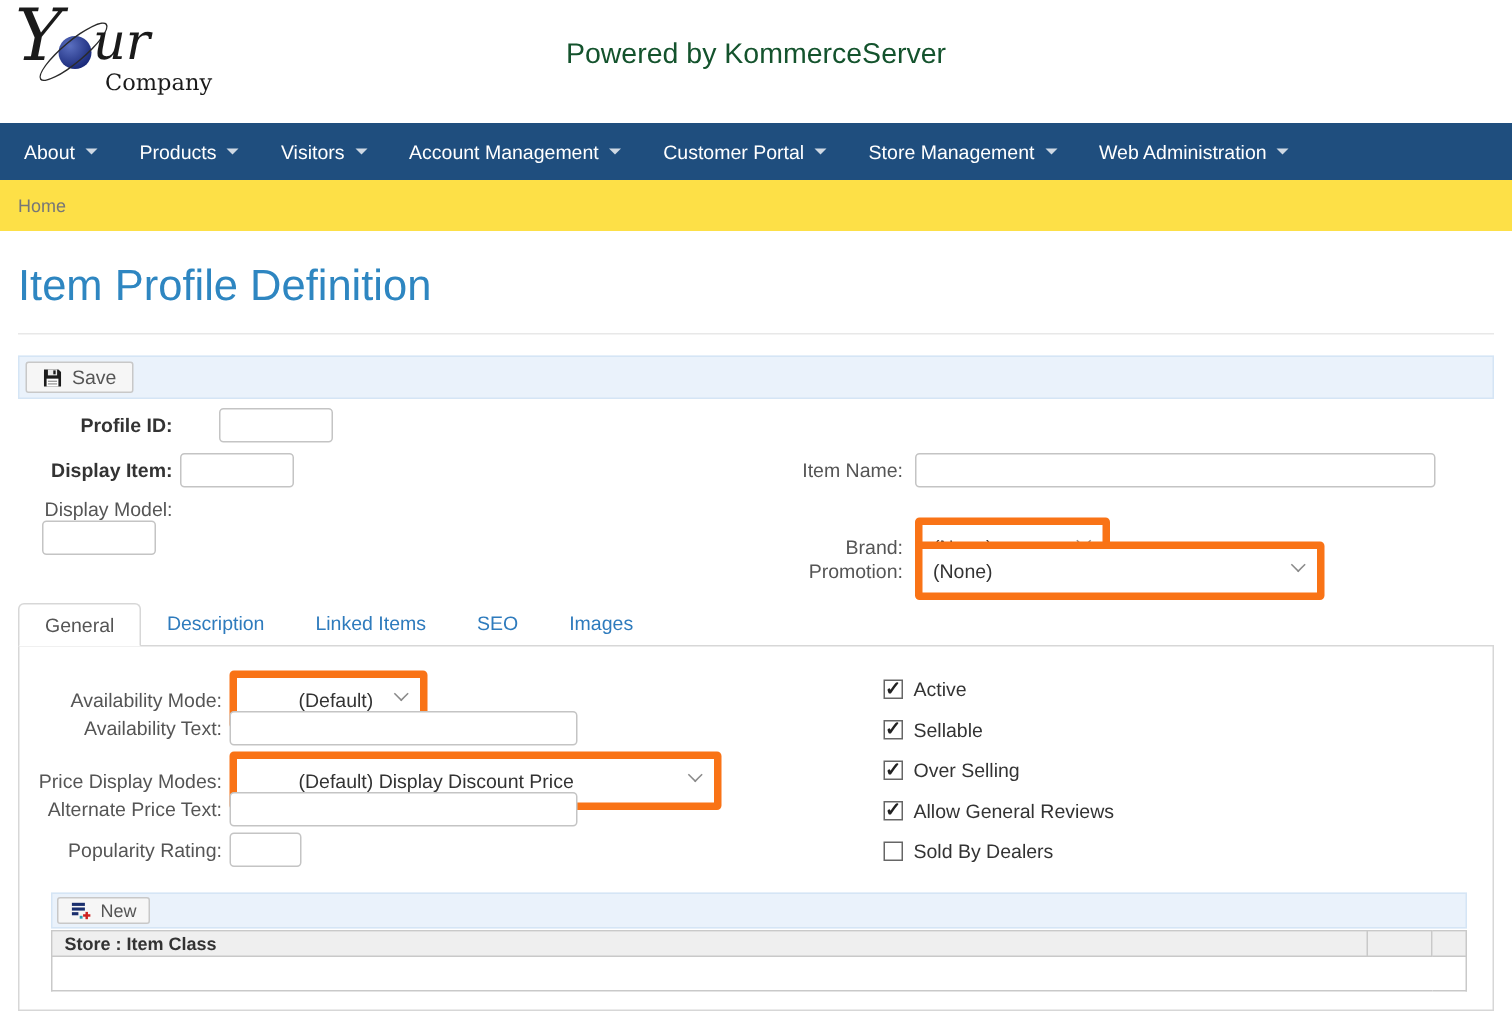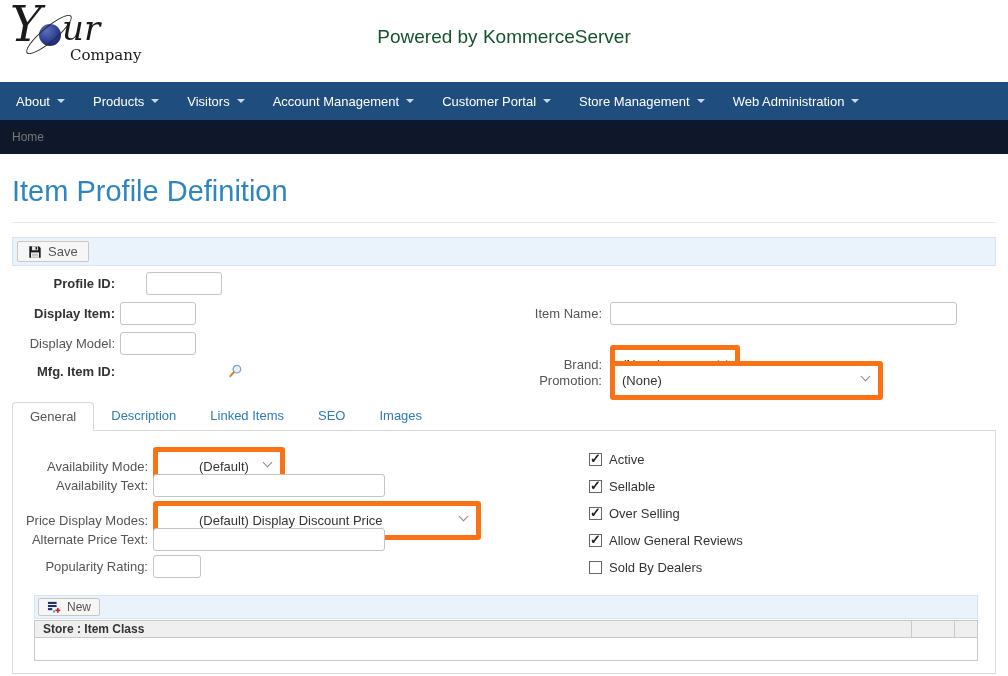--- a/index.html
+++ b/index.html
@@ -31,21 +31,21 @@
              color: #14532d; font-size: 19px; }
 
   
   .navbar { display: flex; align-items: stretch; height: 38px; background: #1F4E7E; padding-left: 2px; }
   .nav-item { display: flex; align-items: center; gap: 7px; padding: 0 14px;
               color: #fff; font-size: 13px; cursor: pointer; }
   .caret { width: 0; height: 0; border-left: 4px solid transparent;
            border-right: 4px solid transparent; border-top: 4px solid #cfd9e4; }
 
   
-  .breadcrumb { display: flex; align-items: center; height: 34px; background: #0f172a;
+  .breadcrumb { display: flex; align-items: center; height: 34px; background: #fde047;
                 padding: 0 12px; color: #777; font-size: 12px; }
 
   
   .content { padding: 0 12px; }
   h1.page-title { margin: 20px 0 14px 0; font-size: 29px; font-weight: 400;
                   color: #2E86C1; line-height: 34px; }
   .title-rule { border: none; border-top: 1px solid #e8e8e8; margin: 0; }
 
   .toolbar { margin-top: 14px; background: #EAF2FB; border: 1px solid #D5E5F5;
              padding: 3px 4px; display: flex; }
@@ -187,30 +187,23 @@
 
   <div class="form-area">
     <div class="fr" style="left:0; top:0;gap:26px;">
       <span class="flabel bold">Profile ID:</span>
       <input type="text" class="ctrl w-sm" value="" style="">
     </div>
     <div class="fr" style="left:0; top:30px;">
       <span class="flabel bold">Display Item:</span>
       <input type="text" class="ctrl w-sm" value="" style="">
     </div>
-    <div class="fr" style="left:0; top:60px;">
+    <div class="fr" style="left:0; top:60px;flex-direction:column;">
       <span class="flabel">Display Model:</span>
       <input type="text" class="ctrl w-sm" value="" style="">
-    </div>
-    <div class="fr" style="left:0; top:92px;">
-      <span class="flabel bold">Mfg. Item ID:</span>
-      <svg class="search-icon" width="15" height="15" viewBox="0 0 16 16">
-        <circle cx="9.5" cy="5.5" r="4" fill="#eaf2fb" stroke="#7aa3d6" stroke-width="1.4"></circle>
-        <line x1="6.3" y1="8.7" x2="2.5" y2="13" stroke="#d9822b" stroke-width="2.2" stroke-linecap="round"></line>
-      </svg>
     </div>
 
     <div class="fr" style="left:440px; top:30px;">
       <span class="rlabel">Item Name:</span>
       <input type="text" class="rctrl w-item-name" value="" style="">
     </div>
     <div class="fr" style="left:440px; top:73px;">
       <span class="rlabel">Brand:</span>
       <div class="sel rctrl w-brand">
         <span>(None)</span>

